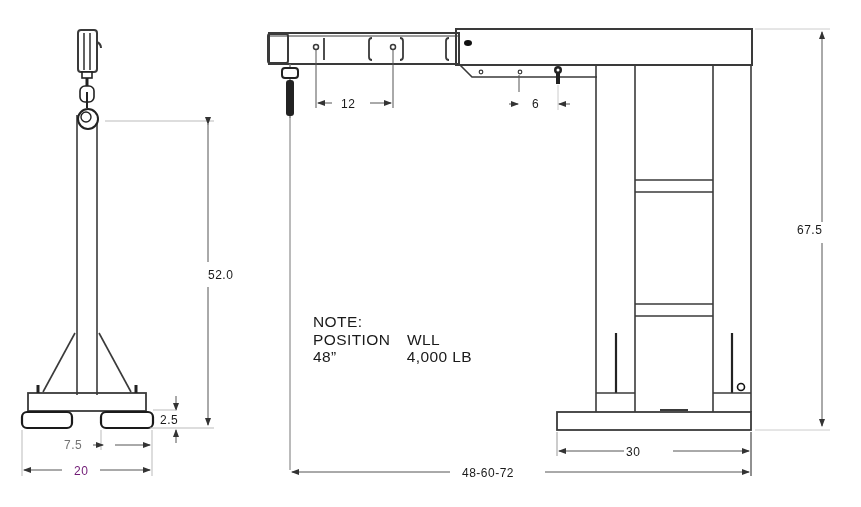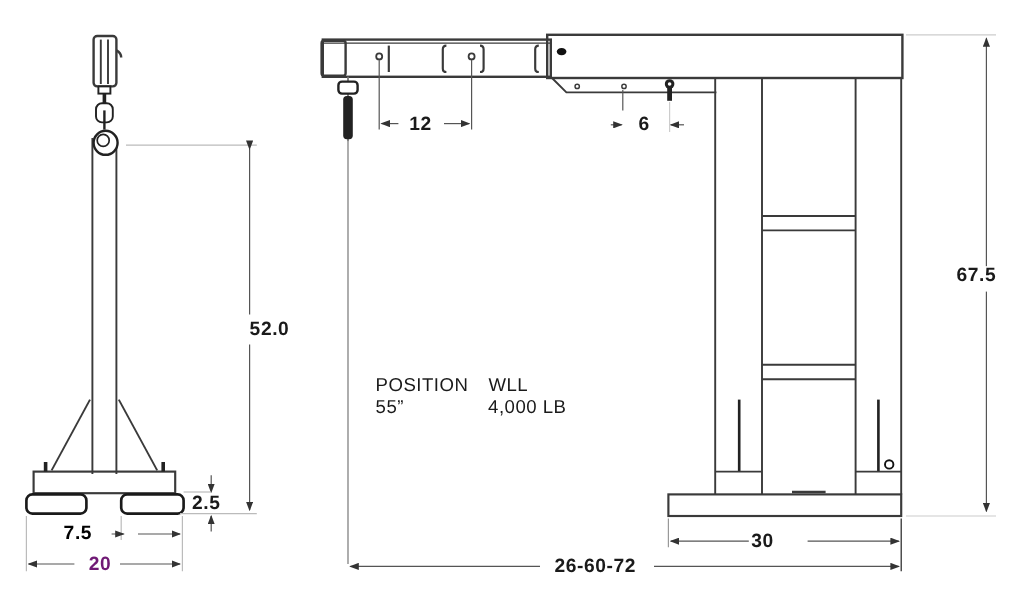--- a/index.html
+++ b/index.html
@@ -1,19 +1,19 @@
 <!DOCTYPE html>
 <html><head>
   <meta charset="utf-8">
   <style>
     html, body { margin: 0; padding: 0; background: #ffffff; }
     body { width: 861px; height: 507px; position: relative; overflow: hidden;
       font-family: "Liberation Sans", "DejaVu Sans", sans-serif; }
     svg { position: absolute; left: 0; top: 0; }
-    .dimtxt { position: absolute; font-size: 16px; color: #1a1a1a; line-height: 16px; background: #fff; padding: 0 2px; letter-spacing: 0.5px; font-weight: bold; }
+    .dimtxt { position: absolute; font-size: 12px; color: #1a1a1a; line-height: 16px; background: #fff; padding: 0 2px; letter-spacing: 0.5px; }
     .note { position: absolute; left: 313px; top: 313px; font-size: 15.5px; line-height: 17.5px; color: #1a1a1a; letter-spacing: 0.4px; }
     .note .row { display: flex; align-items: flex-end; }
     .note .c1 { width: 81px; }
     .note .c2 { text-align: right; width: 78px; }
   </style>
 </head>
 <body>
 
 <svg width="861" height="507" viewBox="0 0 861 507" xmlns="http://www.w3.org/2000/svg">
   <defs>
@@ -146,31 +146,32 @@
     <line x1="632" y1="451" x2="559" y2="451" marker-end="url(#arr)"></line>
     <line x1="673" y1="451" x2="749" y2="451" marker-end="url(#arr)"></line>
 
     <line x1="450" y1="472" x2="292" y2="472" marker-end="url(#arr)"></line>
     <line x1="545" y1="472" x2="749" y2="472" marker-end="url(#arr)"></line>
   </g>
 </svg>
 
 <div class="dimtxt" style="left:182px; top:267px;margin-left:24px;">52.0</div>
 <div class="dimtxt" style="left:158px; top:412px; background:transparent;">2.5</div>
-<div class="dimtxt" style="left:51px; top:437px; color:#000000;">7.5</div>
+<div class="dimtxt" style="left:62px; top:437px; color:#737373;">7.5</div>
 <div class="dimtxt" style="left:72px; top:463px; color:#701a75;">20</div>
 
 <div class="dimtxt" style="left:339px; top:96px;">12</div>
 <div class="dimtxt" style="left:530px; top:96px;">6</div>
 <div class="dimtxt" style="left:795px; top:222px;">67.5</div>
 <div class="dimtxt" style="left:624px; top:444px;">30</div>
-<div class="dimtxt" style="left:460px; top:465px;">26-60-72</div>
+<div class="dimtxt" style="left:460px; top:465px;">48-60-72</div>
 
 <div class="note">
+  <div>NOTE:</div>
   <div class="row">
     <span style="width:94px;">POSITION</span>
     <span>WLL</span>
   </div>
   <div class="row">
-    <span class="c1">55”</span>
+    <span class="c1">48”</span>
     <span class="c2">4,000 LB</span>
   </div>
 </div>
 
 </body></html>

